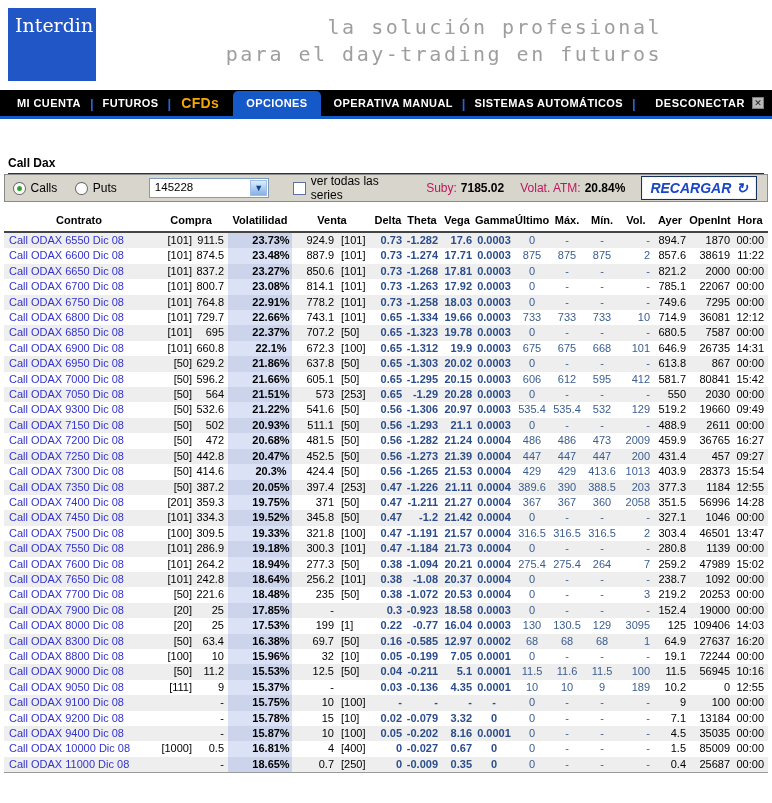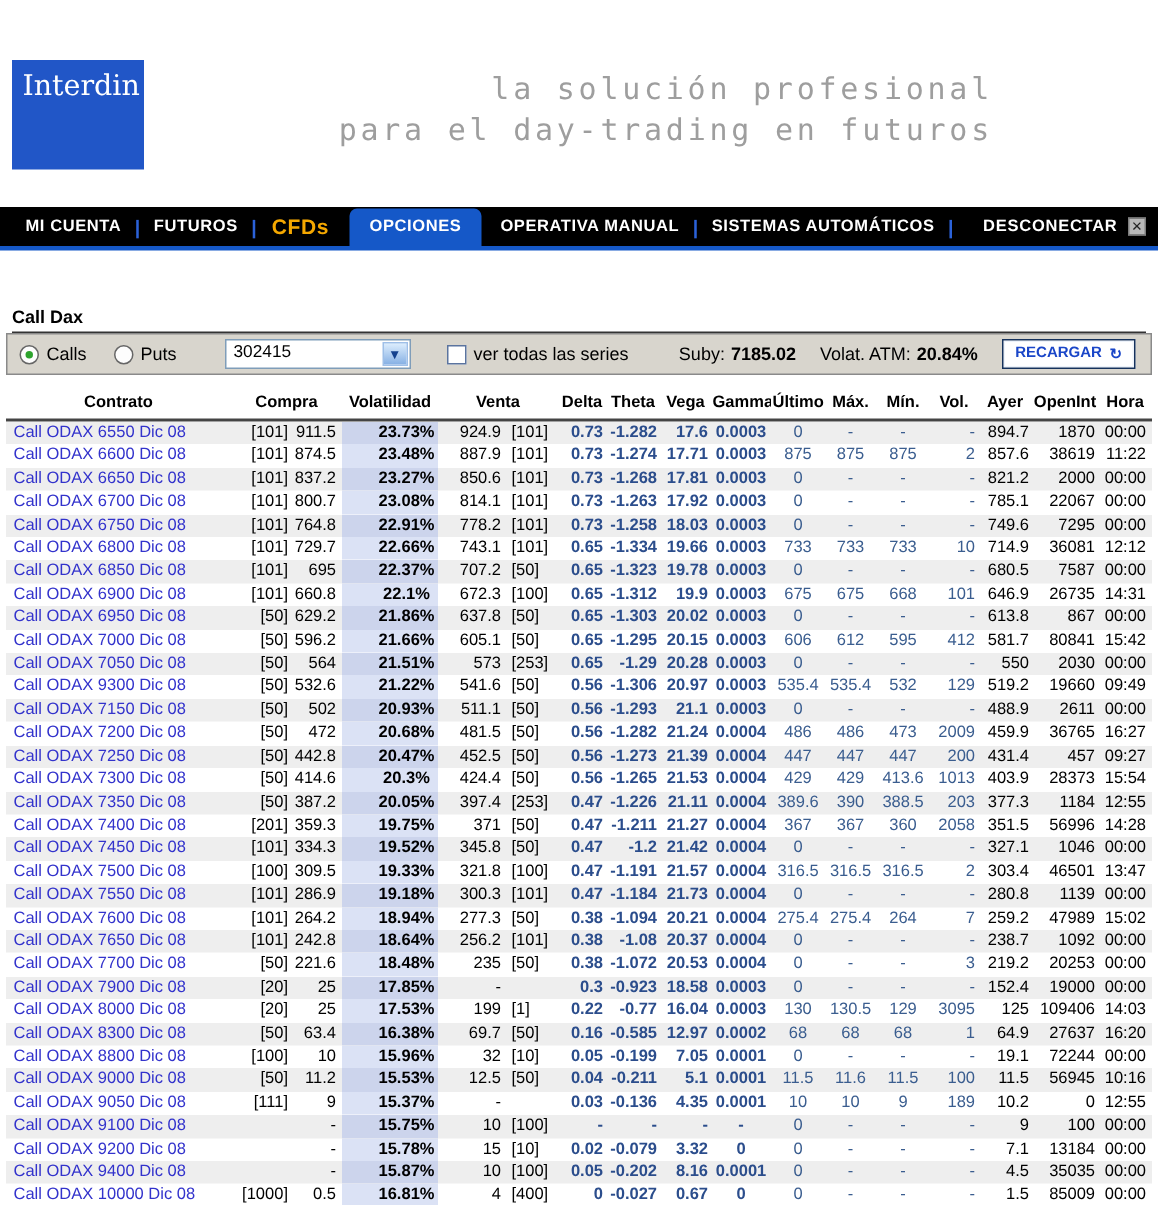--- a/index.html
+++ b/index.html
@@ -1,20 +1,20 @@
 <!DOCTYPE html>
 <html><head>
 <meta charset="utf-8">
 <style>
   * { box-sizing: border-box; }
   html,body { margin:0; padding:0; background:#fff; }
   body { width:772px; font-family:"Liberation Sans", sans-serif; color:#000; }
 
   
-  .site-header { position:relative; height:106px; background:#fff;margin-top:32px; }
+  .site-header { position:relative; height:90px; background:#fff; }
   .logo { position:absolute; left:8px; top:8px; cursor:pointer; }
   .logo-box { width:88px; height:73px; background:#2156c7; color:#fff;
               font-family:"DejaVu Serif", serif; font-size:19px; padding:6px 0 0 7px; }
   .logo-com { position:absolute; left:90px; top:38px; font-size:37px; color:#2156c7;
               font-family:"Liberation Sans", sans-serif; letter-spacing:1px; }
   .tagline { position:absolute; top:14px; right:110px; text-align:right; color:#9e9e9e;
              font-family:"DejaVu Sans Mono", monospace; font-size:20px; line-height:27px;
              letter-spacing:2.5px; white-space:nowrap; }
 
   
@@ -46,26 +46,26 @@
            border-radius:50%; background:#2da32d; }
   .radio-label { margin-right:18px; }
   .select { width:124px; height:20px; background:#fff; border:1px solid #7f9db9; margin-left:14px;
             font-size:11.5px; padding:2px 20px 0 5px; position:relative; cursor:pointer; }
   .select-arrow { position:absolute; right:1px; top:1px; bottom:1px; width:17px;
             background:linear-gradient(#dcedfd,#86b0e4); border:1px solid #9ebfe8; color:#14418e;
             font-size:9px; display:flex; align-items:center; justify-content:center; }
   .checkbox { width:13px; height:13px; background:#fff; border:1px solid #5b749f;
             display:inline-block; margin:0 5px 0 24px; vertical-align:-2px; cursor:pointer; }
   .stats { margin-left:auto; display:flex; align-items:center; white-space:nowrap; }
-  .stat-label { color:#000000; margin-left:16px; }
+  .stat-label { color:#be185d; margin-left:16px; }
   .stat-value { font-weight:bold; margin-left:4px; }
   .reload-btn { margin-left:16px; margin-right:2px; background:#fff; border:1px solid #16325c;
             box-shadow:inset 0 0 0 1px #eef3fa; padding:3px 8px; font-weight:bold; color:#1a46c8;
-            font-size:10px; display:flex; align-items:flex-start; gap:5px; cursor:pointer;
-            font-family:"Liberation Sans", sans-serif; }
+            font-size:14px; display:flex; align-items:flex-end; gap:5px; cursor:pointer;
+            font-family:"Liberation Sans", sans-serif;font-style:italic; }
 
   
   table.quotes { width:764px; margin:9px 0 0; border-collapse:collapse; table-layout:fixed;
                  font-size:11px; border-bottom:1px solid #9a9a9a; }
   .quotes th { font-weight:bold; font-size:11px; color:#000; border-bottom:2px solid #444;
                padding:3px 1px 5px; text-align:center; white-space:nowrap; overflow:hidden; }
   .quotes td { padding:0 2px; line-height:15.4px; white-space:nowrap; overflow:hidden; }
   .quotes tbody tr:nth-child(odd)  { background:#eeeeee; }
   .quotes tbody tr:nth-child(even) { background:#ffffff; }
   td.c0 { color:#3333cc; text-align:left; padding-left:5px; cursor:pointer; }
@@ -122,21 +122,21 @@
 <div class="content">
   <div class="page-title">Call Dax</div>
   <hr class="title-rule">
 
   <div class="toolbar">
     <span class="radio checked"></span>
     <span class="radio-label">Calls</span>
     <span class="radio"></span>
     <span class="radio-label">Puts</span>
     <span class="select">
-      <span>302415</span>
+      <span>145228</span>
       <span class="select-arrow">▼</span>
     </span>
     <span class="checkbox"></span>
     <span>ver todas las series</span>
     <span class="stats">
       <span class="stat-label">Suby:</span>
       <span class="stat-value">7185.02</span>
       <span class="stat-label">Volat. ATM:</span>
       <span class="stat-value">20.84%</span>
       <button class="reload-btn">

